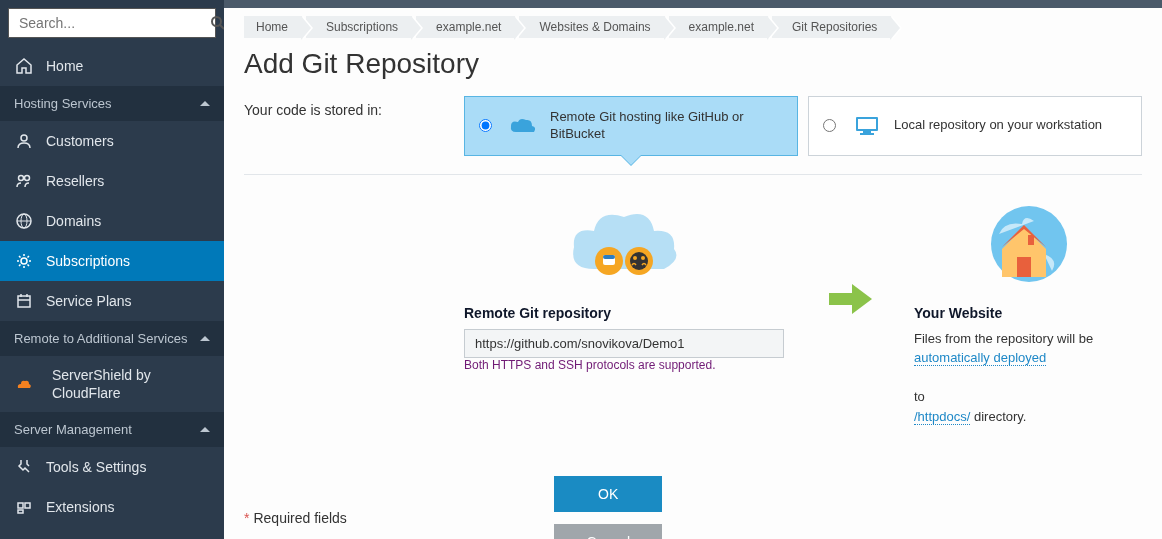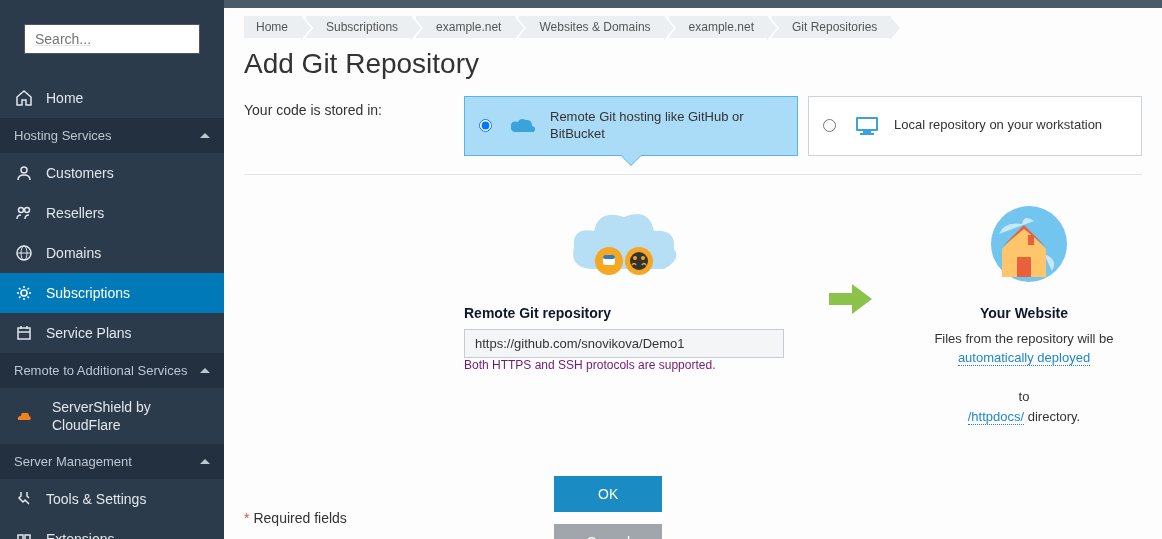--- a/index.html
+++ b/index.html
@@ -1,21 +1,21 @@
 <!DOCTYPE html>
 <html><head>
 <meta charset="utf-8">
 <style>
 * { box-sizing: border-box; margin: 0; padding: 0; }
 body { font-family: "Segoe UI", Arial, sans-serif; font-size: 14px; color: #333; background: #fff; width: 1162px; height: 539px; overflow: hidden; }
 .layout { display: flex; width: 100%; height: 100%; }
 
 
 .sidebar { width: 224px; background: #2c3b4c; color: #e1e6eb; display: flex; flex-direction: column; }
-.search-wrap { padding: 24px; text-decoration: underline; }
+.search-wrap { padding: 8px; }
 .search-box { display: flex; align-items: center; background: #fff; border: 1px solid #555; height: 30px; }
 .search-box input { flex: 1; border: none; outline: none; padding: 0 10px; font-size: 14px; color: #333; background: transparent; }
 .search-box .icon { width: 30px; height: 30px; display: flex; align-items: center; justify-content: center; color: #555; }
 .nav-item { display: flex; align-items: center; padding: 10px 14px; cursor: pointer; color: #e1e6eb; gap: 12px; }
 .nav-item.active { background: #0079b9; color: #fff; }
 .nav-item .icon { width: 20px; height: 20px; display: flex; align-items: center; justify-content: center; flex-shrink: 0; }
 .nav-section { display: flex; align-items: center; justify-content: space-between; padding: 10px 14px; background: #22303f; font-size: 13px; color: #bcc6d0; cursor: pointer; }
 .nav-section .chev { width: 0; height: 0; border-left: 5px solid transparent; border-right: 5px solid transparent; border-bottom: 5px solid #bcc6d0; }
 .nav-item .indent { margin-left: 6px; }
 
@@ -39,21 +39,21 @@
 .option-card .opt-icon { width: 30px; height: 24px; display: flex; align-items: center; justify-content: center; }
 .option-card .opt-text { font-size: 13px; color: #333; line-height: 1.3; }
 .option-card.selected::after { content: ""; position: absolute; bottom: -10px; left: 50%; transform: translateX(-50%); width: 0; height: 0; border-left: 10px solid transparent; border-right: 10px solid transparent; border-top: 10px solid #aadcf7; }
 .option-card.selected::before { content: ""; position: absolute; bottom: -11px; left: 50%; transform: translateX(-50%); width: 0; height: 0; border-left: 11px solid transparent; border-right: 11px solid transparent; border-top: 11px solid #58b5e3; }
 
 hr.sep { border: none; border-top: 1px solid #e2e6ea; margin: 18px 0 24px 0; }
 
 .diagram { display: flex; align-items: flex-start; gap: 40px; margin-left: 220px; }
 .col { flex: 0 0 320px; }
 .col.arrow { flex: 0 0 50px; display: flex; align-items: center; justify-content: center; padding-top: 80px; }
-.col.website { flex: 0 0 220px; text-align: center; }
+.col.website { flex: 0 0 220px; }
 
 .cloud-wrap { display: flex; justify-content: center; margin-bottom: 16px; }
 .field-label { font-weight: 600; color: #0f172a; margin-bottom: 8px; }
 .text-input { width: 100%; padding: 6px 10px; border: 1px solid #c6ccd1; background: #f3f5f6; font-size: 13px; color: #333; }
 .hint { font-size: 12px; color: #701a75; margin-top: 0; }
 
 .website-text { font-size: 13px; color: #333; line-height: 1.5; margin-top: 6px; }
 .link-dotted { color: #1e88c7; border-bottom: 1px dotted #1e88c7; cursor: pointer; }
 
 .house-wrap { display: flex; justify-content: center; margin-bottom: 16px; }

